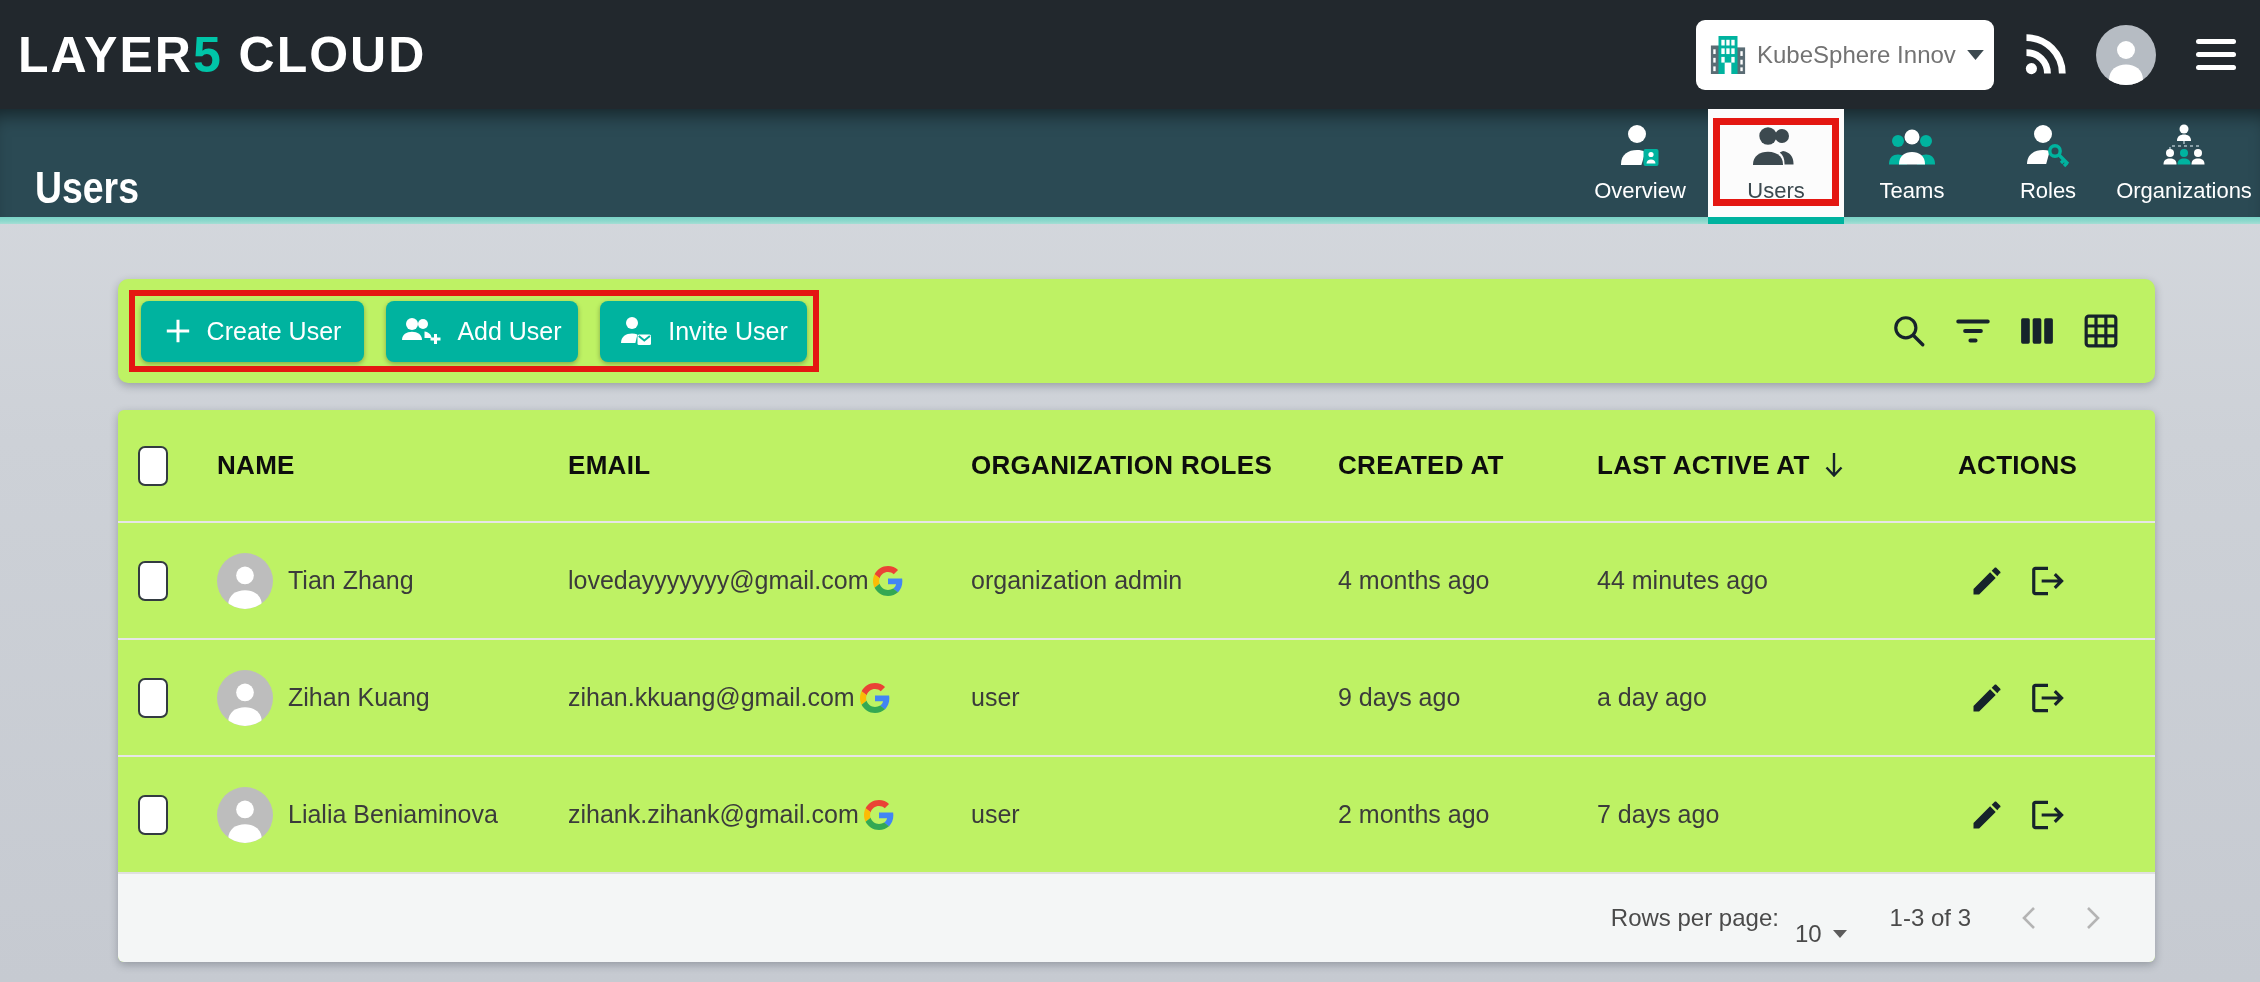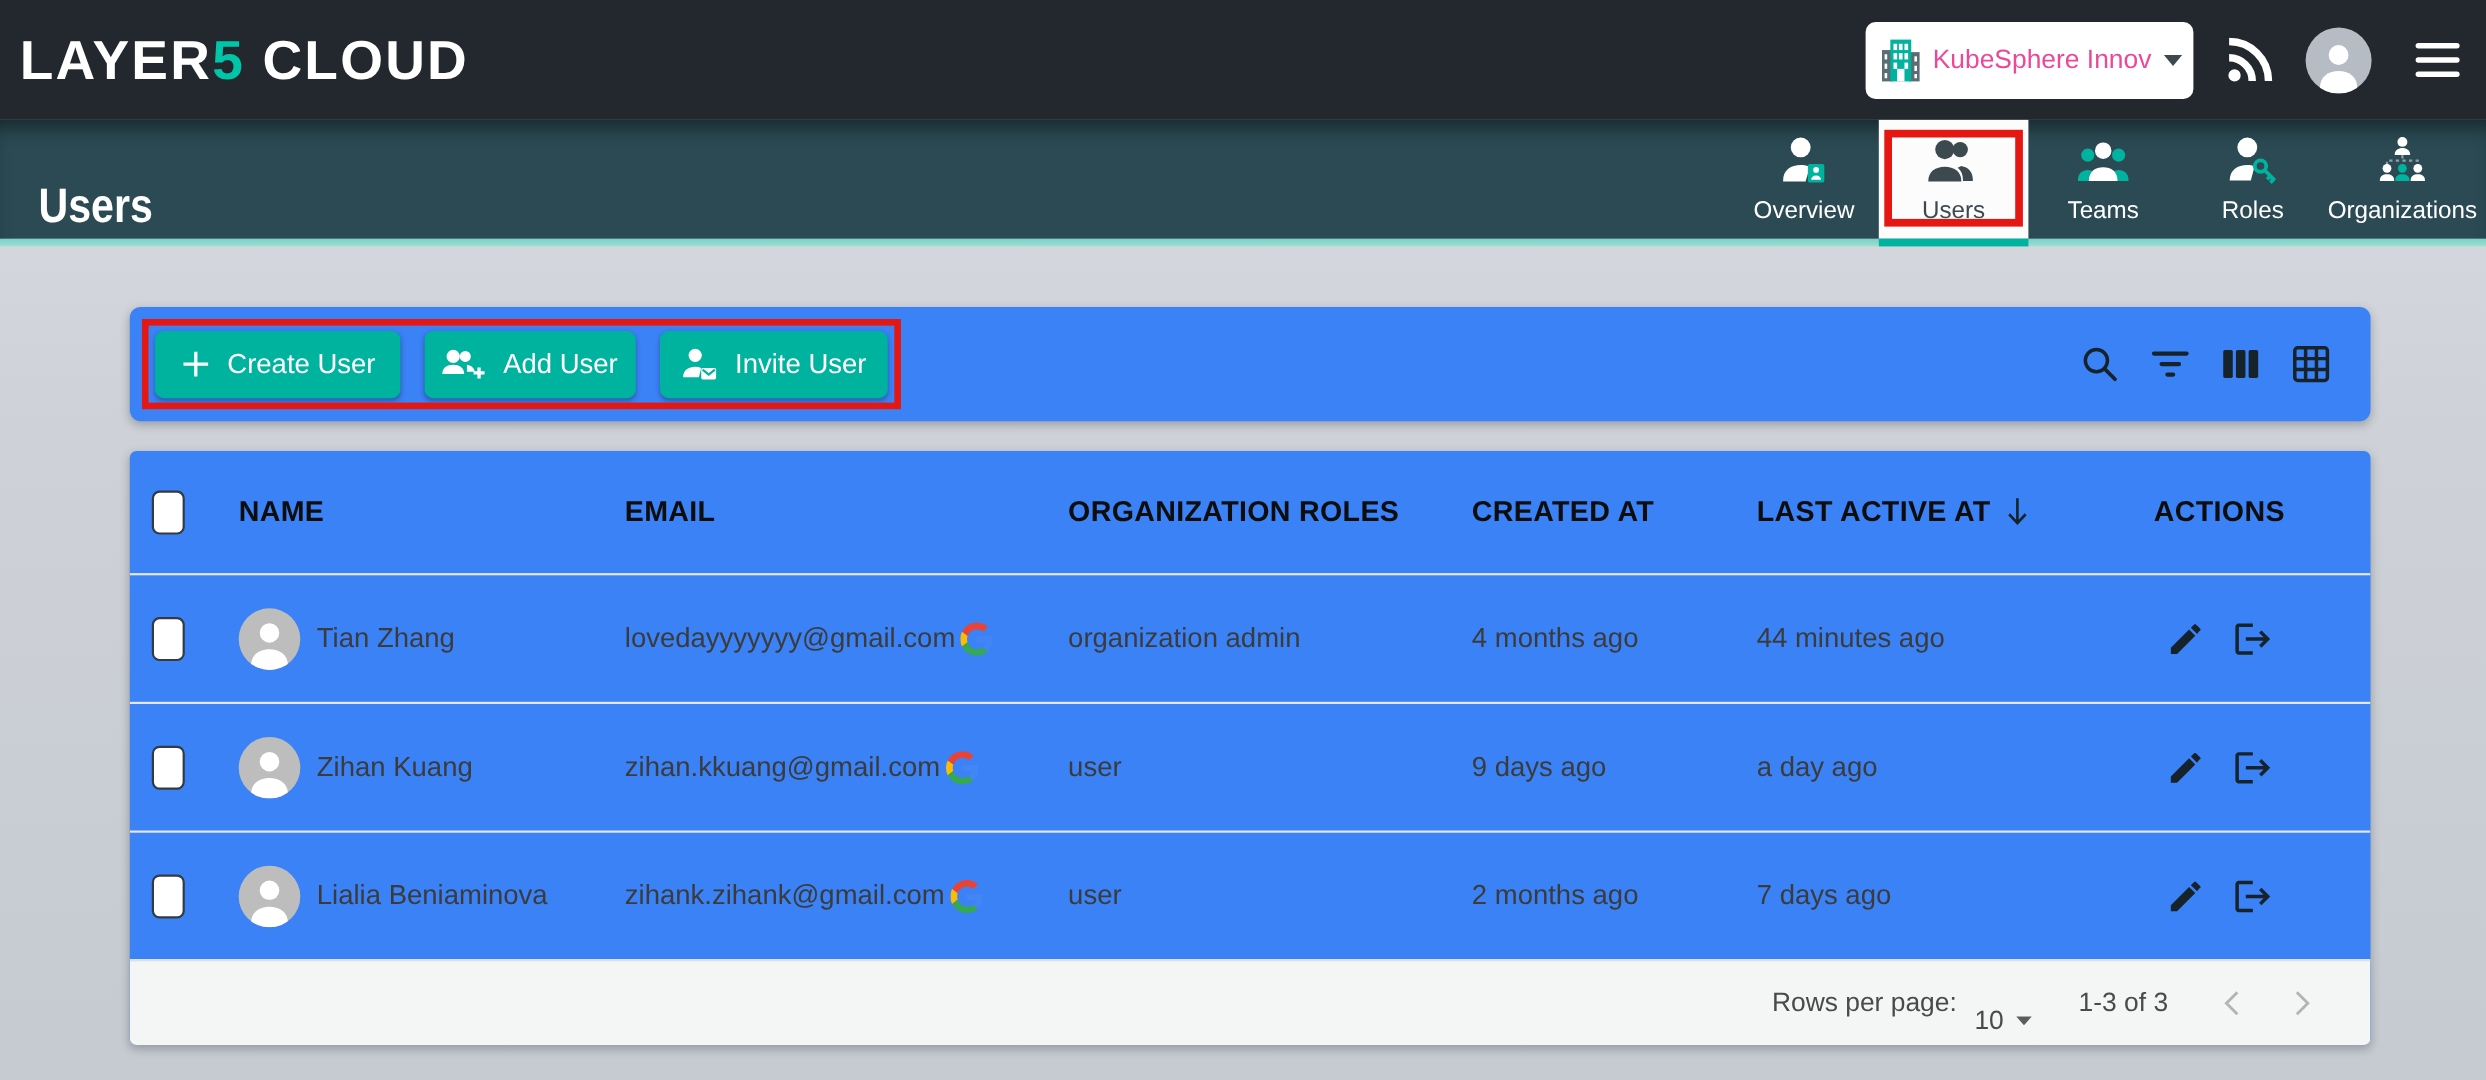--- a/index.html
+++ b/index.html
@@ -7,42 +7,42 @@
   body { font-family:"Liberation Sans","DejaVu Sans",sans-serif;
          background:linear-gradient(180deg,#d9dce1 0%,#cdd1d7 45%,#c6cad1 100%); }
 
   
   .topbar { height:109px; background:#22282d; display:flex; align-items:center; padding:0 24px 0 18px; }
   .logo { font-size:50px; font-weight:800; color:#fff; letter-spacing:2px; white-space:nowrap; }
   .logo .five { color:#00c5a8; }
   .topbar-right { margin-left:auto; display:flex; align-items:center; gap:30px; }
   .org-select { width:298px; height:70px; background:#fff; border-radius:9px; display:flex; align-items:center; gap:10px; padding:0 14px 0 13px; }
   .org-select svg { flex:none; }
-  .org-select .org-label { font-size:24px; color:#ec4899; white-space:nowrap; }
+  .org-select .org-label { font-size:24px; color:#737373; white-space:nowrap; }
   .org-caret { margin-left:auto; }
   .avatar-top { width:60px; height:60px; border-radius:50%; background:#b6bcc3; position:relative; overflow:hidden; flex:none; }
   .burger { display:flex; flex-direction:column; gap:8px; width:40px; margin-left:10px; flex:none; }
   .burger span { height:5px; background:#fff; border-radius:3px; }
 
   
   .navbar { height:108px; background:#2b4a54; box-shadow:inset 0 16px 18px -10px rgba(0,0,0,.5); display:flex; padding-left:35px; position:relative; }
   .page-title { color:#fff; font-size:44px; font-weight:700; align-self:flex-end; margin-bottom:4px; transform:scaleX(.85); transform-origin:left bottom; }
   .tabs { margin-left:auto; display:flex; height:100%; padding-right:8px; }
   .tab { width:136px; display:flex; flex-direction:column; align-items:center; justify-content:center; gap:9px; position:relative; }
   .tab .tab-label { font-size:22px; color:#fff; white-space:nowrap; }
   .tab.active { background:#fcfcfc; }
   .tab.active .tab-label { color:#3c494f; }
   .tab.active::after { content:""; position:absolute; left:0; right:0; bottom:-7px; height:7px; background:#00b39f; }
   .tab-annotation { position:absolute; left:5px; right:5px; top:9px; bottom:11px; border:7px solid #e41712; pointer-events:none; }
 
   .teal-line { height:7px; background:linear-gradient(180deg,#79d2c6 0%,#8cd8cc 55%,#a5ded4 100%); }
 
   
   .main { padding:55px 0 0 118px; }
-  .card { width:2037px; background:#3b82f6; box-shadow:0 3px 9px rgba(20,30,40,.28); }
+  .card { width:2037px; background:#bef264; box-shadow:0 3px 9px rgba(20,30,40,.28); }
 
   .toolbar-card { height:104px; border-radius:10px; position:relative; display:flex; align-items:center; }
   .btn-annotation { position:absolute; left:11px; top:11px; width:690px; height:82px; border:6px solid #e41712; pointer-events:none; }
   .buttons { display:flex; gap:22px; margin-left:23px; }
   .btn { height:61px; background:#00b39f; color:#fff; border:none; border-radius:8px; font-size:25px; font-family:inherit; display:flex; align-items:center; justify-content:center; gap:15px; box-shadow:0 2px 5px rgba(0,0,0,.3); }
   .btn.b1 { width:223px; }
   .btn.b2 { width:192px; }
   .btn.b3 { width:207px; }
   .toolbar-icons { margin-left:auto; display:flex; align-items:center; gap:28px; padding-right:36px; }
 
@@ -54,21 +54,21 @@
   .trow { height:117px; border-top:2px solid #e6e6e6; }
   .cell-check { padding-left:20px; }
   .checkbox { display:block; width:30px; height:40px; border:2.5px solid #333b41; border-radius:7px; background:#fff; }
   .cell-name { display:flex; align-items:center; gap:15px; }
   .avatar-row { width:56px; height:56px; border-radius:50%; background:#bdbdbd; flex:none; position:relative; overflow:hidden; }
   .cell-text { font-size:25px; color:#3b3b3b; }
   .cell-email { display:flex; align-items:center; gap:5px; }
   .cell-actions { display:flex; align-items:center; gap:24px; padding-left:11px; }
   .sort-arrow { margin-left:12px; }
 
-  .tfoot { height:78px; background:#f4f6f6; border-top:2px solid #e0e0e0; display:flex; align-items:center; justify-content:flex-end; padding-right:50px; font-size:24px; color:#4a4a4a; }
+  .tfoot { height:90px; background:#f4f6f6; border-top:2px solid #e0e0e0; display:flex; align-items:center; justify-content:flex-end; padding-right:50px; font-size:24px; color:#4a4a4a; }
   .rpp-label { margin-right:16px; }
   .rpp-value { display:flex; align-items:center; gap:10px; margin-right:42px;margin-top:32px; }
   .range { margin-right:46px; }
   .pager { display:flex; gap:36px; }
 </style>
 </head>
 <body>
 
 <header class="topbar">
   <div class="logo"><span>LAYER</span><span class="five">5</span><span> CLOUD</span></div>

